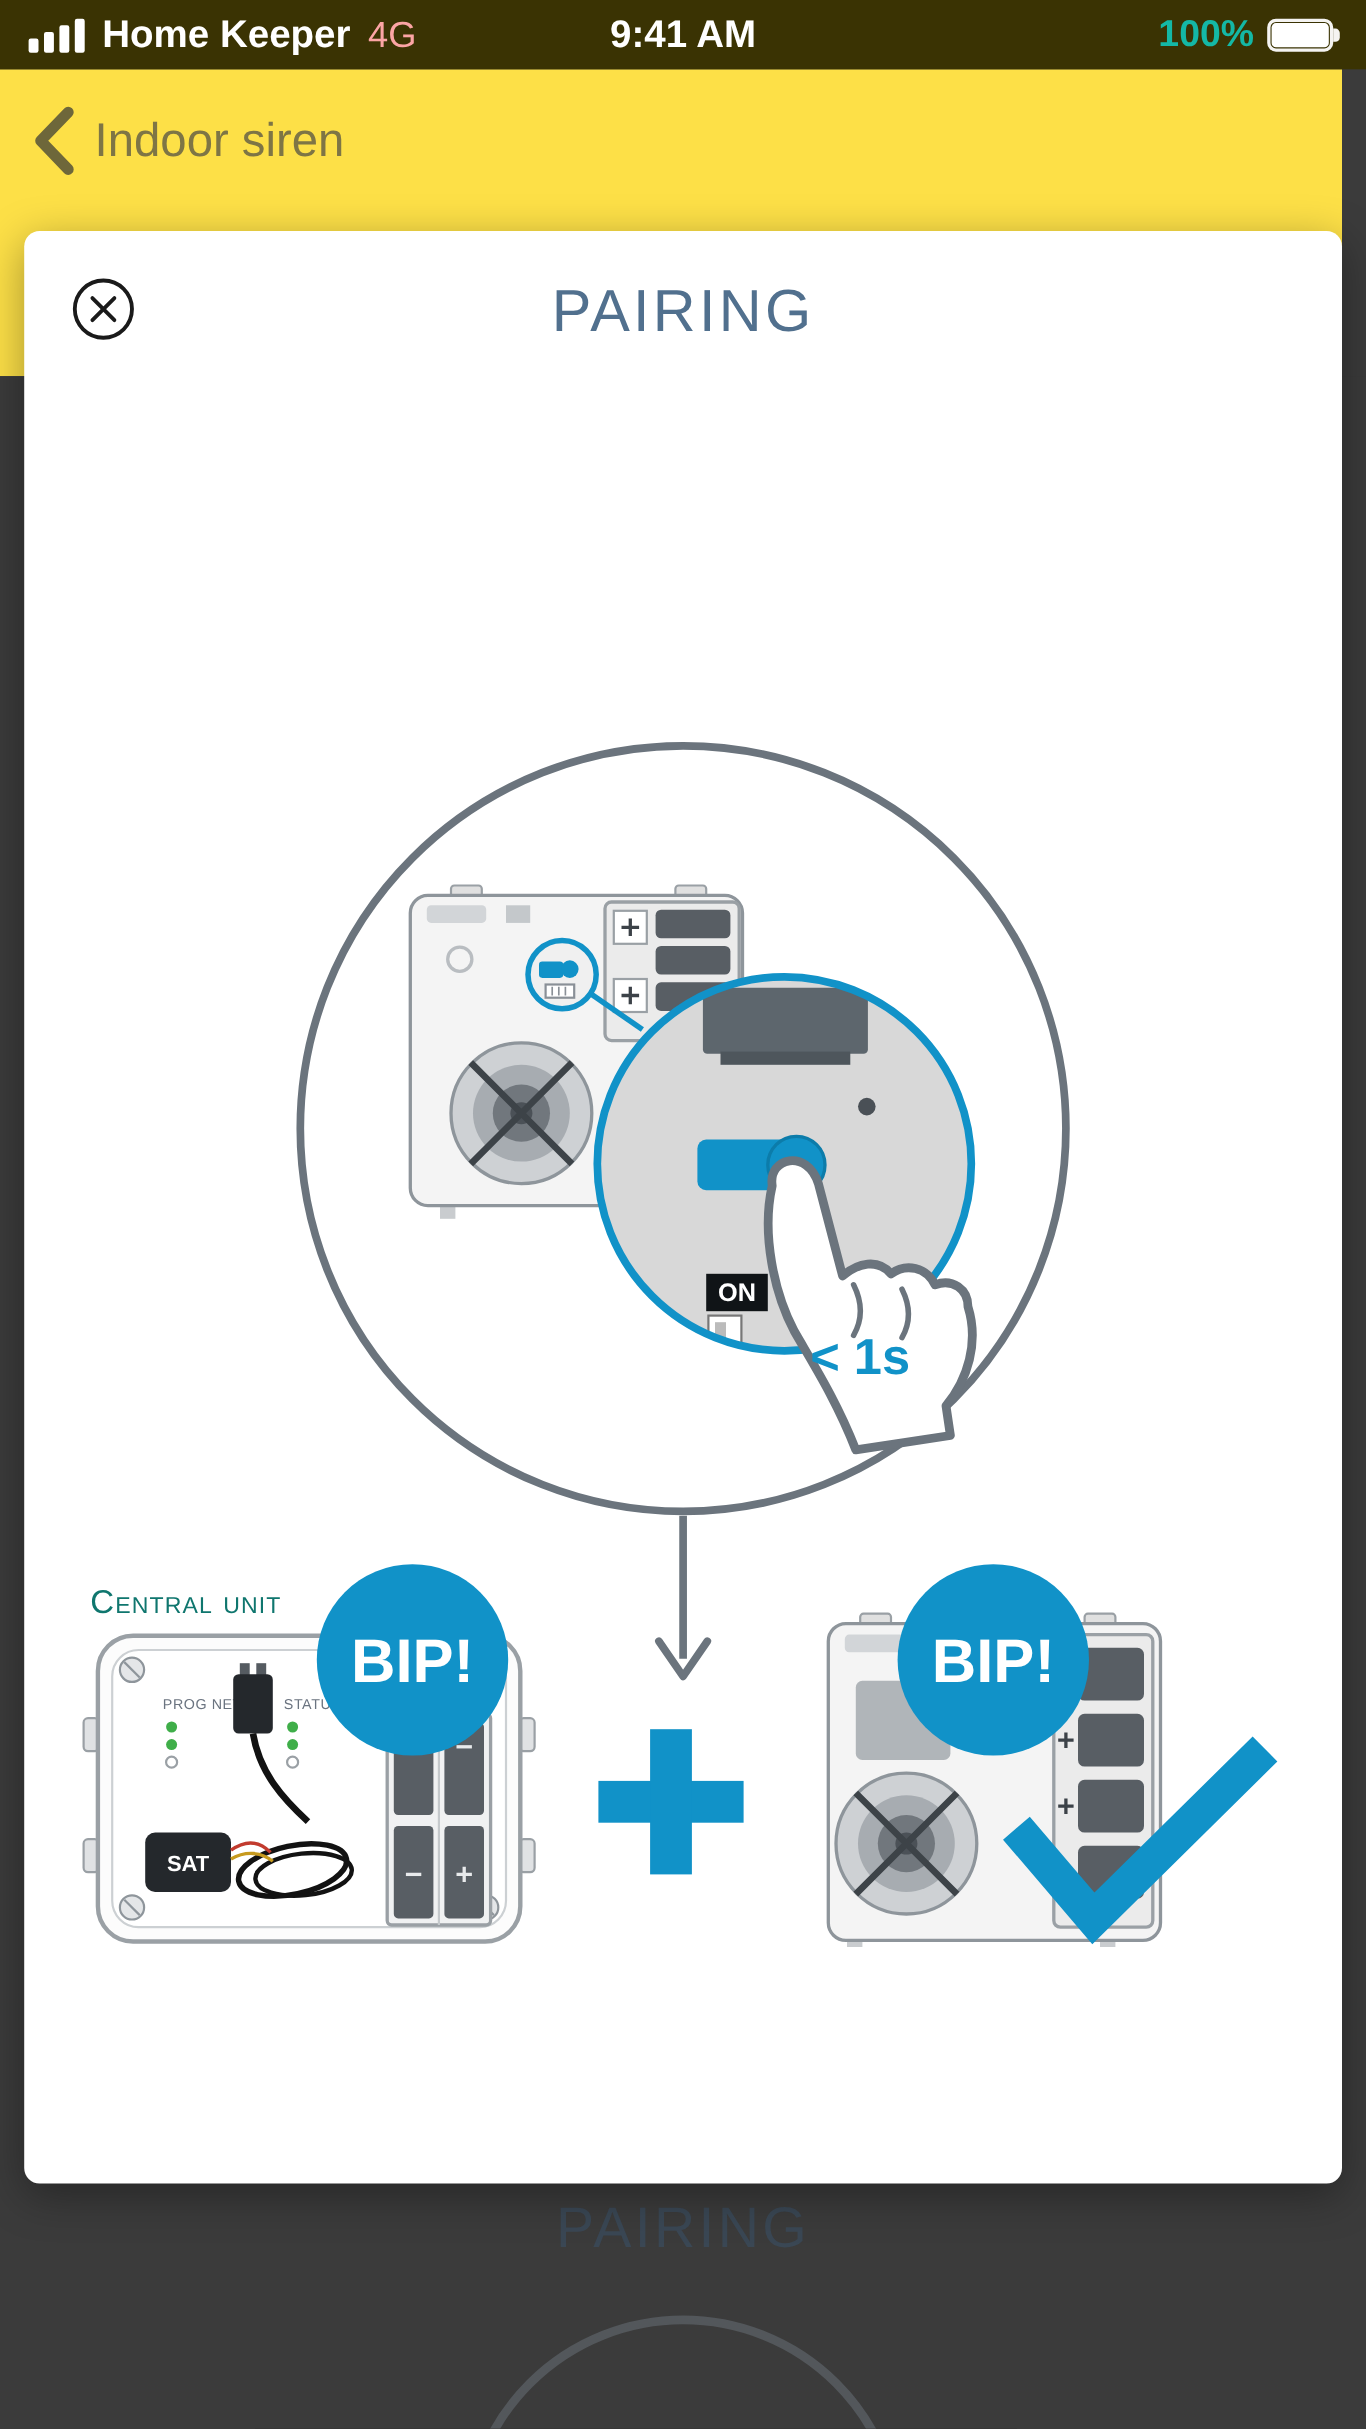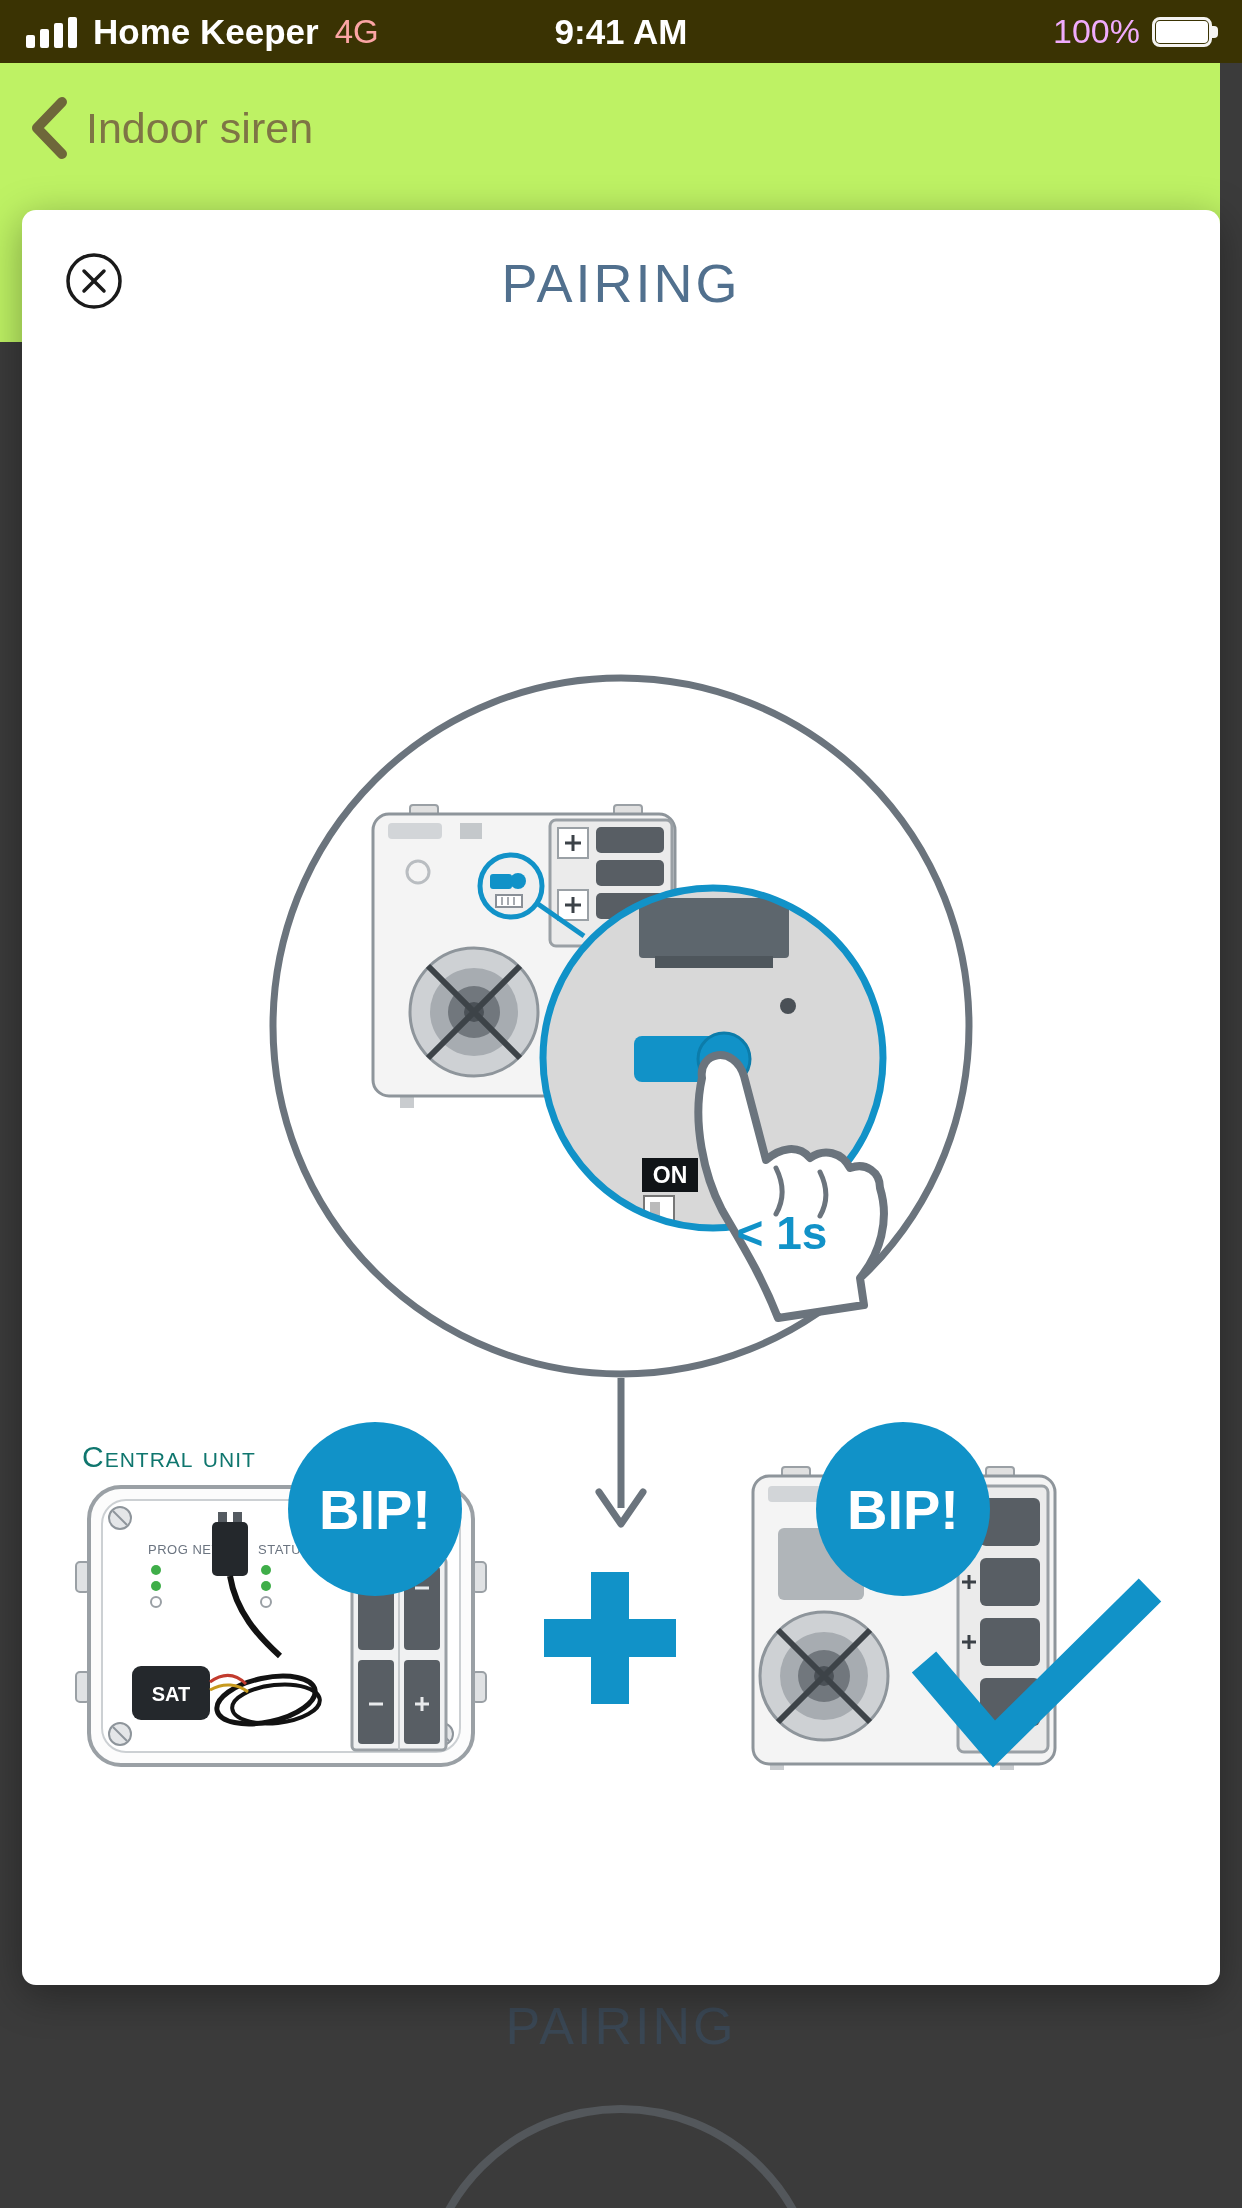--- a/index.html
+++ b/index.html
@@ -10,28 +10,28 @@
   .status-bar { position:absolute; top:0; left:0; width:1242px; height:63px; background:#3a3303; z-index:6; }
   .sb-left { position:absolute; left:26px; top:0; height:63px; display:flex; align-items:center; gap:16px; }
   .signal { display:inline-flex; align-items:flex-end; gap:5px; height:33px; }
   .signal i { display:block; width:9px; background:#fff; border-radius:2px; }
   .signal i:nth-child(1){height:13px} .signal i:nth-child(2){height:19px}
   .signal i:nth-child(3){height:25px} .signal i:nth-child(4){height:31px}
   .carrier { color:#fff; font-size:35px; font-weight:600; }
   .network { color:#fca5a5; font-size:33px; font-weight:400; }
   .sb-time { position:absolute; left:0; right:0; top:0; height:76px; text-align:center; line-height:63px; color:#fff; font-size:35px; font-weight:600; }
   .sb-right { position:absolute; right:22px; top:0; height:63px; display:flex; align-items:center; gap:12px; }
-  .battery-pct { color:#f0abfc; font-size:34px; font-weight:400; }
+  .battery-pct { color:#14b8a6; font-size:34px; font-weight:700; }
   .battery-icon { position:relative; width:68px; height:32px; display:inline-block; }
   .battery-body { position:absolute; left:0; top:1px; width:60px; height:30px; border:3px solid rgba(255,255,255,.95); border-radius:8px; }
   .battery-fill { position:absolute; left:4px; top:5px; width:52px; height:22px; background:#fff; border-radius:4px; }
   .battery-nub { position:absolute; right:2px; top:10px; width:6px; height:12px; background:rgba(255,255,255,.95); border-radius:0 4px 4px 0; }
 
   
-  .nav-bar { position:absolute; top:63px; left:0; width:1220px; height:279px; background:#bef264; z-index:1; }
+  .nav-bar { position:absolute; top:63px; left:0; width:1220px; height:279px; background:#fde047; z-index:1; }
   .back { position:absolute; left:28px; top:32px; display:flex; align-items:center; gap:16px; cursor:pointer; }
   .back-label { color:#7e7545; font-size:43px; font-weight:400; }
 
   
   .backdrop { position:absolute; top:342px; left:0; width:1242px; height:1866px; background:#3b3b3b; z-index:1; }
   .dimmed-title { position:absolute; left:0; right:0; top:1654px; text-align:center; color:#3a4754; font-size:52px; letter-spacing:3px; font-weight:400; }
   .dimmed-circle { position:absolute; left:420px; top:1763px; width:402px; height:402px; border:8px solid #53575b; border-radius:50%; }
 
   
   .modal { position:absolute; left:22px; top:210px; width:1198px; height:1775px; background:#fff; border-radius:14px; z-index:10; box-shadow:0 10px 40px rgba(0,0,0,.35); }

